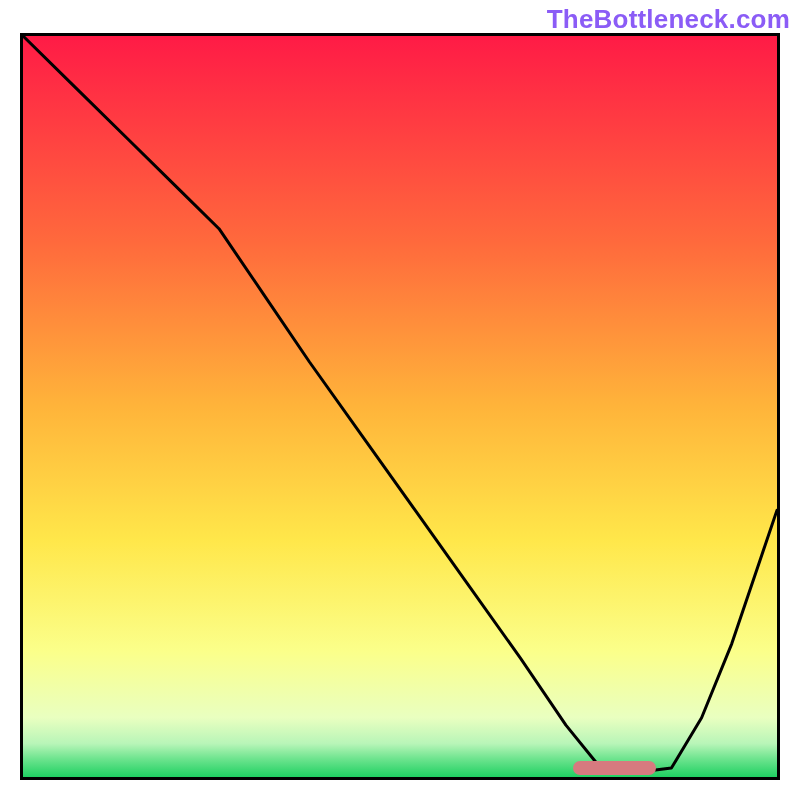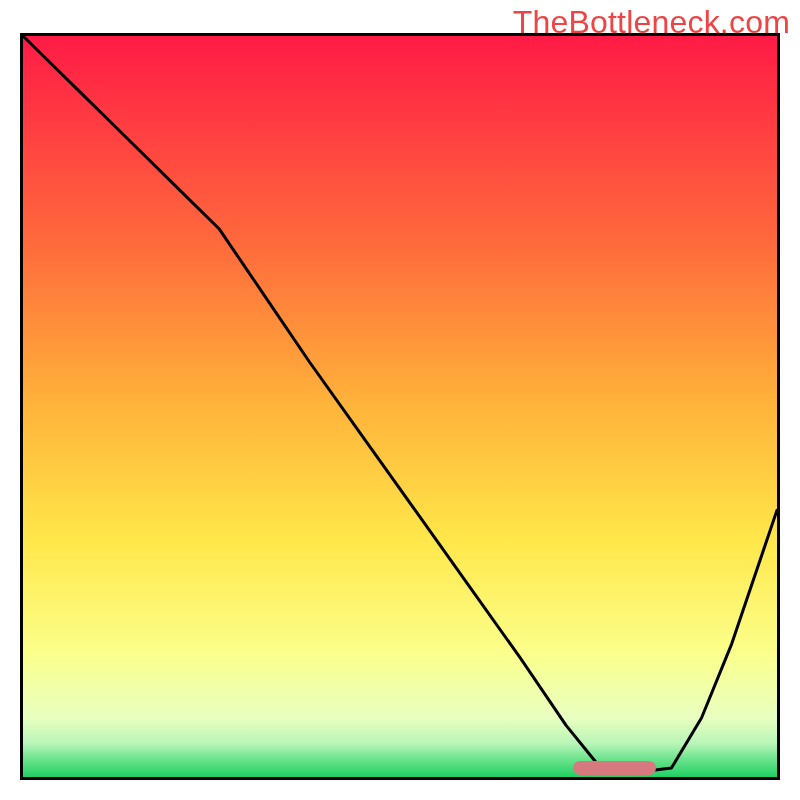--- a/index.html
+++ b/index.html
@@ -15,23 +15,23 @@
     position: absolute;
     left: 0;
     top: 0;
     width: 800px;
     height: 800px;
   }
   .watermark {
     position: absolute;
     top: 4px;
     right: 10px;
-    font-size: 32px;
-    font-weight: 400;
-    color: #ef4444;
+    font-size: 26px;
+    font-weight: 700;
+    color: #8b5cf6;
     letter-spacing: 0.2px;
   }
   .plot-area {
     position: absolute;
     left: 20px;
     top: 33px;
     width: 760px;
     height: 747px;
     border: 3px solid #000;
     box-sizing: border-box;

